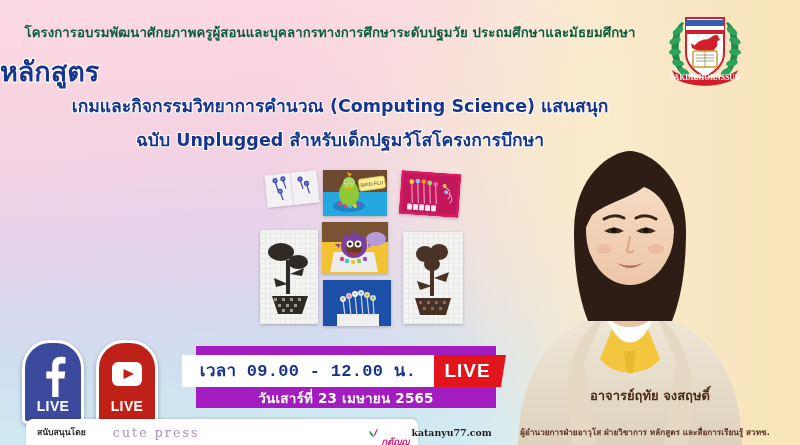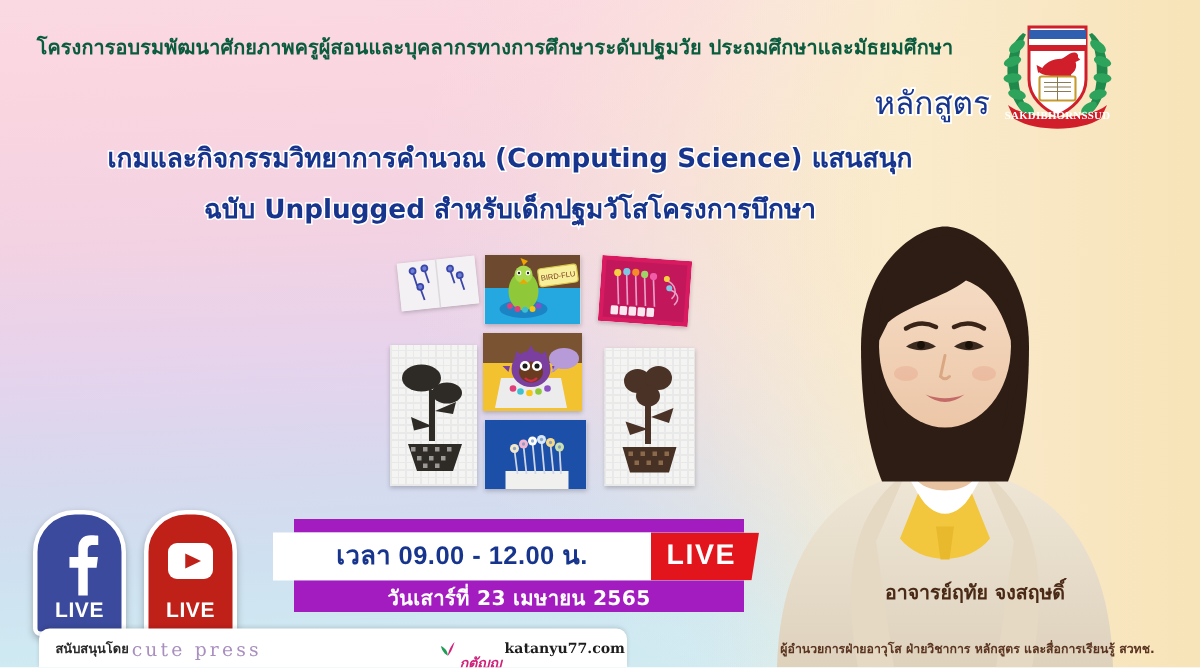--- a/index.html
+++ b/index.html
@@ -21,22 +21,22 @@
   }
   
   .crest{position:absolute;left:662px;top:6px;width:86px;height:84px;}
   
   .hl-line1{
     position:absolute;left:0;top:26px;width:660px;text-align:center;
     font-size:13.2px;font-weight:700;color:#0b5c3e;letter-spacing:.1px;
     line-height:1.1;white-space:nowrap;
   }
   .hl-big{
-    position:absolute;left:0;top:58px;width:660px;text-align:right;
-    font-size:21px;font-weight:400;color:#17358c;line-height:1.05;
+    position:absolute;left:0;top:58px;width:660px;text-align:left;
+    font-size:27px;font-weight:700;color:#17358c;line-height:1.05;
     -webkit-text-stroke:2.4px #ffffff;paint-order:stroke fill;
   }
   .hl-sub1{
     position:absolute;left:0;top:97px;width:680px;text-align:center;
     font-size:17.5px;font-weight:700;color:#17358c;line-height:1.1;
     -webkit-text-stroke:2.0px #ffffff;paint-order:stroke fill;white-space:nowrap;
   }
   .hl-sub2{
     position:absolute;left:0;top:131px;width:680px;text-align:center;
     font-size:17.5px;font-weight:700;color:#17358c;line-height:1.1;
@@ -62,21 +62,21 @@
     font-family:"Liberation Sans",sans-serif;
   }
   .badge-fb{left:22px;top:340px;background:#3b4a9c;border:3px solid #fff;}
   .badge-yt{left:96px;top:340px;background:#bf2119;border:3px solid #fff;}
   
   .tb-top{position:absolute;left:196px;top:346px;width:300px;height:9px;background:#a21cc0;}
   .tb-white{position:absolute;left:182px;top:355px;width:252px;height:32px;background:#fff;}
   .tb-time{
     position:absolute;left:182px;top:355px;width:252px;height:28px;
     display:flex;align-items:center;justify-content:center;
-    font-family:Liberation Sans, sans-serif;
+    font-family:Liberation Mono, monospace;
     font-weight:700;font-size:17px;color:#17358c;letter-spacing:.3px;
   }
   .tb-live{
     position:absolute;left:434px;top:355px;width:72px;height:32px;background:#e3151c;
     clip-path:polygon(0 0,100% 0,93% 100%,0 100%);
     display:flex;align-items:center;justify-content:center;
   }
   .tb-live span{color:#fff;font-family:"Liberation Sans",sans-serif;font-weight:700;font-size:19px;letter-spacing:1px;margin-right:5px;}
   .tb-date{
     position:absolute;left:196px;top:387px;width:300px;height:21px;background:#a21cc0;
@@ -91,21 +91,21 @@
   .sp-role1,.sp-role2{
     position:absolute;left:490px;width:310px;text-align:center;
     font-size:8.2px;font-weight:700;color:#5a3420;line-height:1.25;white-space:nowrap;margin-top:23px;
   }
   .sp-role1{top:404px;}
   .sp-role2{top:415px;}
   
   .sponsor{
     position:absolute;left:26px;bottom:0;width:392px;height:26px;background:#fff;
     border-radius:7px 7px 0 0;box-shadow:0 -1px 3px rgba(0,0,0,.13);
-    display:flex;align-items:center;gap:2px;padding:0 11px;box-sizing:border-box;
+    display:flex;align-items:center;gap:27px;padding:0 11px;box-sizing:border-box;
   }
   .sp-lbl{font-size:8.6px;font-weight:700;color:#2a2a2a;white-space:nowrap;}
   .sp-cute{font-family:"DejaVu Serif",serif;font-size:12.5px;color:#a98fc0;letter-spacing:2.1px;white-space:nowrap;text-align:right;}
   .sp-op{display:flex;align-items:center;gap:3px;margin-top:36px;}
   .sp-op-t{font-family:"DejaVu Serif",serif;font-size:8.6px;color:#2b2b2b;letter-spacing:.15px;white-space:nowrap;}
   .sp-kat{display:flex;align-items:center;gap:2px;}
   .sp-kat-th{font-size:9.5px;font-weight:700;color:#d0227a;font-style:italic;white-space:nowrap;margin-top:19px;}
   .sp-kat-url{font-family:"DejaVu Serif",serif;font-size:9.4px;font-weight:700;color:#1d1d1d;white-space:nowrap;}
 </style>
 </head>

